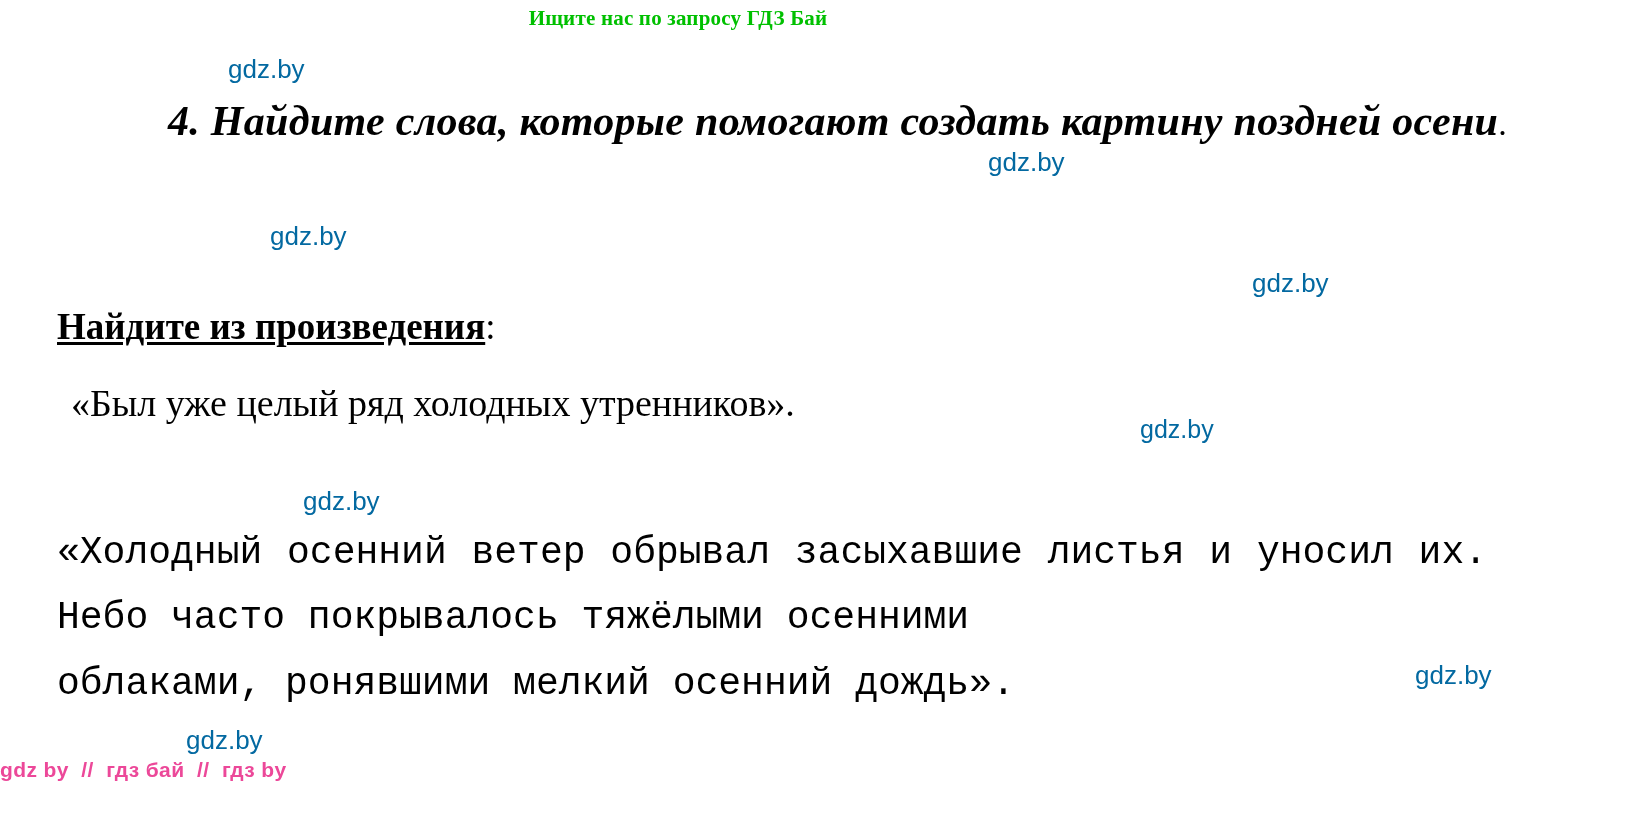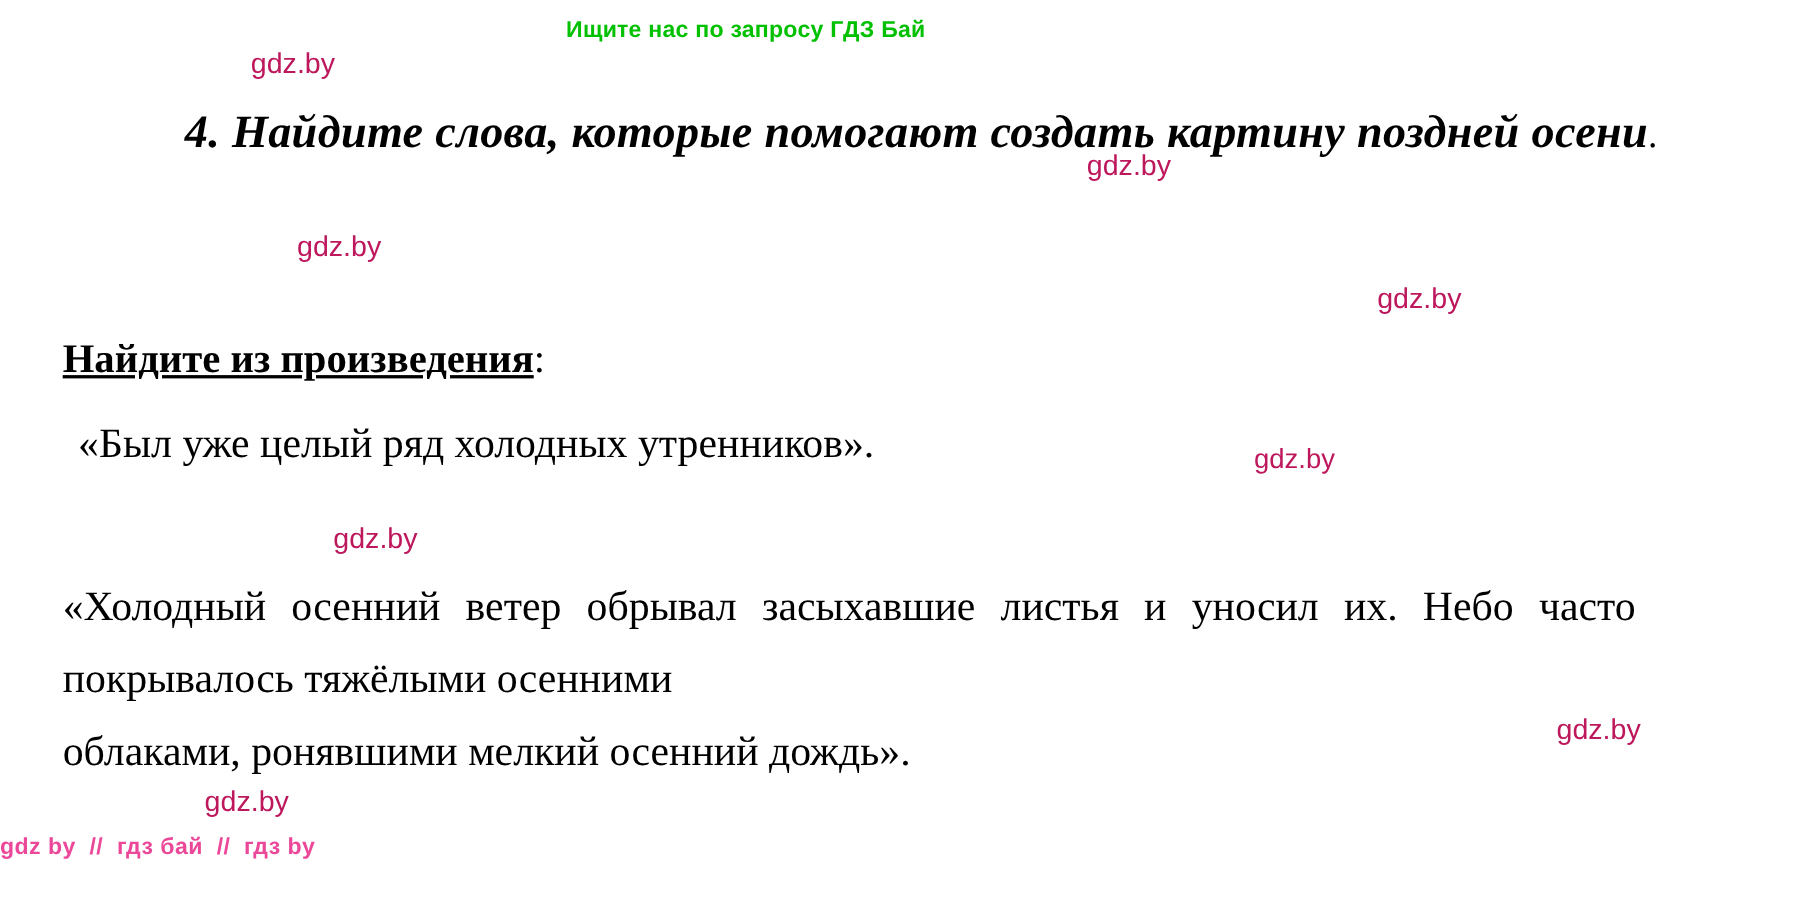--- a/index.html
+++ b/index.html
@@ -21,36 +21,37 @@
     inset: 0;
   }
 
   
   .top-banner {
     position: absolute;
     top: 0;
     left: 0;
     width: 1356px;
     text-align: center;
-    font-family: Liberation Sans, sans-serif;
+    font-family: Liberation Serif, serif;
     font-weight: bold;
     font-size: 21px;
     color: #00c000;
-    padding-top: 16px;
+    padding-top: 6px;
     letter-spacing: 0.2px;
   }
 
   
   .wm {
     position: absolute;
     font-family: "Liberation Sans", sans-serif;
     font-size: 26px;
-    color: #be185d;
+    color: #0369a1;
     white-space: nowrap;
     user-select: none;
+    margin-top: 12px;
   }
   .wm-1 { left: 228px;  top: 42px; }
   .wm-2 { left: 988px;  top: 135px; }
   .wm-3 { left: 270px;  top: 209px; }
   .wm-4 { left: 1252px; top: 256px; }
   .wm-5 { left: 1140px; top: 403px; font-size: 25px; }
   .wm-6 { left: 303px;  top: 474px; }
   .wm-7 { left: 1415px; top: 648px; }
   .wm-8 { left: 186px;  top: 713px; }
 
@@ -103,20 +104,21 @@
 
   .quote-two {
     position: absolute;
     left: 57px;
     top: 520px;
     width: 1430px;
     font-size: 38px;
     line-height: 1.72;
     text-align: justify;
     text-justify: inter-word;
+    font-family: Liberation Mono, monospace;
   }
   .quote-two .last-line {
     display: block;
     text-align: left;
   }
 
   
   .footer {
     position: absolute;
     left: 0;

